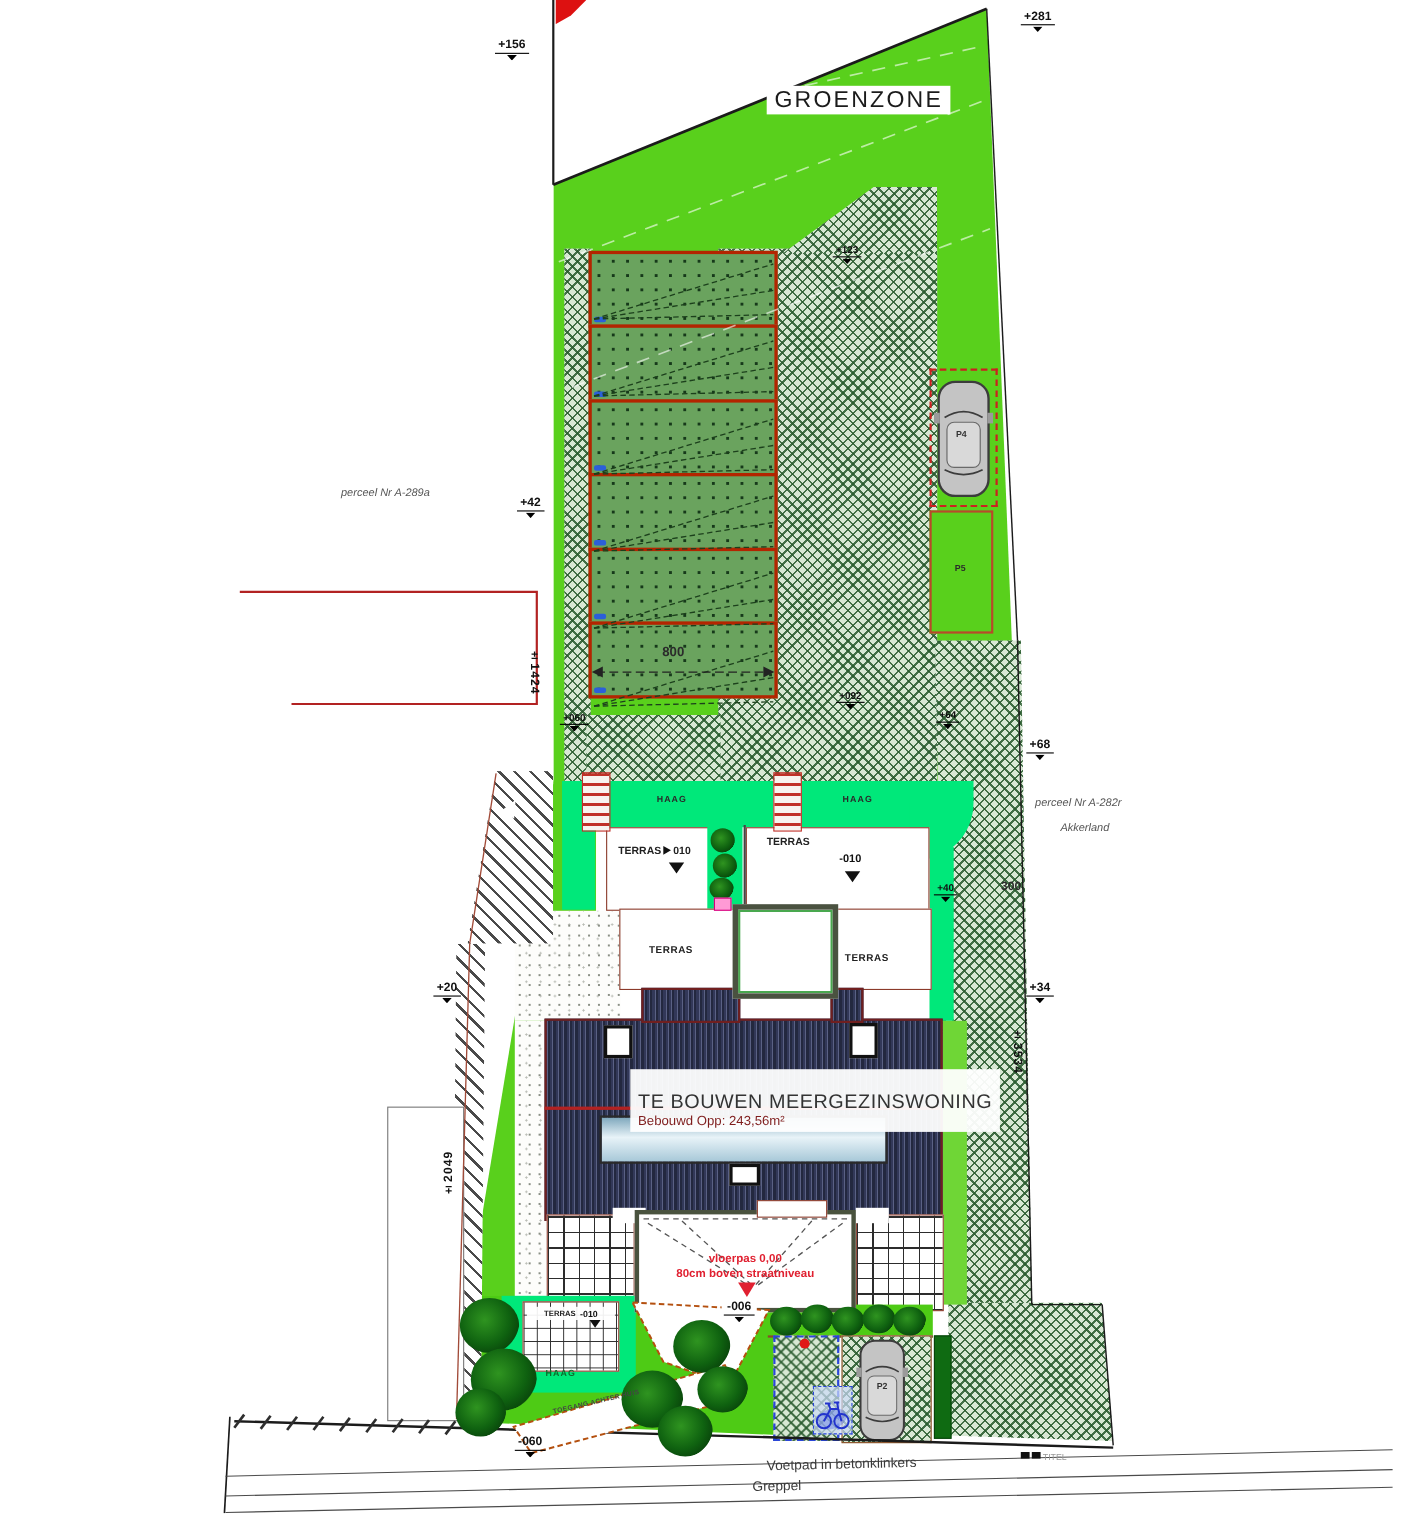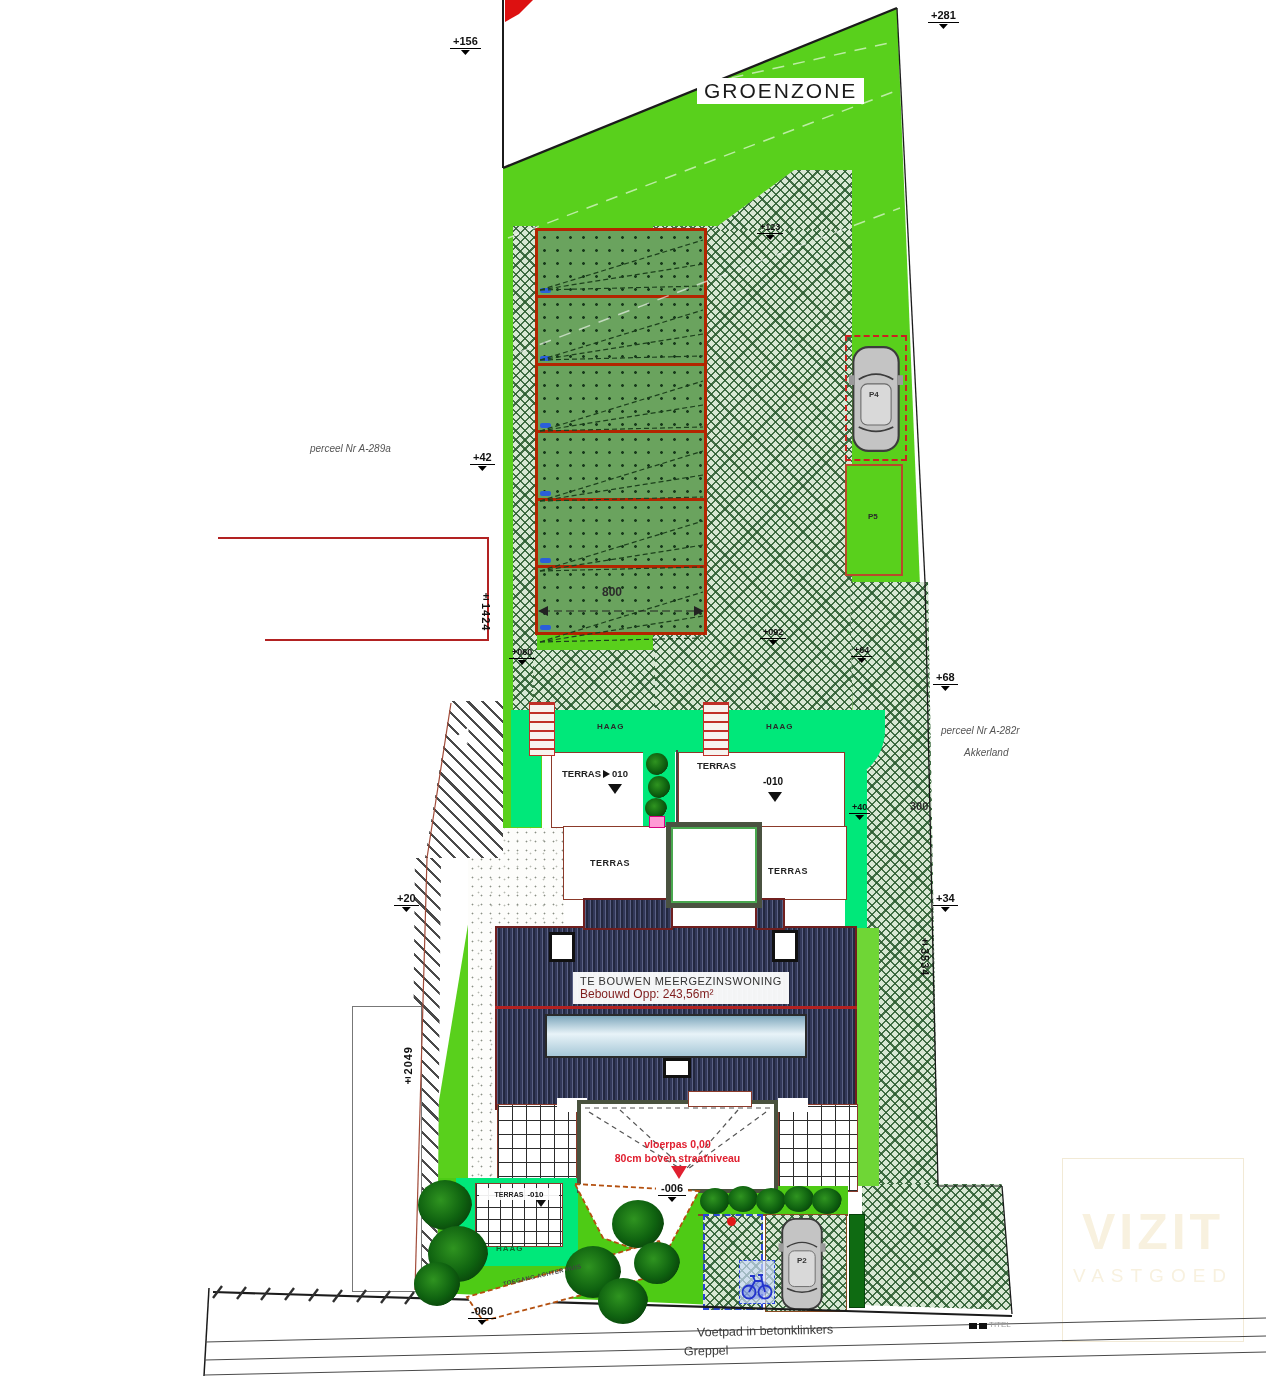--- a/index.html
+++ b/index.html
@@ -265,21 +265,21 @@
   <svg class="abs" style="left:216px;top:536px;z-index:4;" width="276" height="108" viewBox="0 0 276 108">
     <polyline points="2,2 272,2 272,104 49,104" fill="none" stroke="#b22222" stroke-width="2"></polyline>
   </svg>
 
   <div class="t" style="left:697px;top:78px;background:#fff;padding:1px 7px;font-size:21px;letter-spacing:2px;color:#1b1b1b;">GROENZONE</div>
   <div class="t ital" style="left:310px;top:443px;">perceel Nr A-289a</div>
   <div class="t ital" style="left:941px;top:725px;">perceel Nr A-282r</div>
   <div class="t ital" style="left:964px;top:747px;">Akkerland</div>
 
   <div class="abs" style="left:573px;top:972px;background:rgba(255,255,255,.95);padding:3px 7px;z-index:6;">
-    <div style="font-size:11px;color:#333;letter-spacing:.5px;white-space:nowrap;">TE BOUWEN MEERGEZINSWONING</div>
+    <div style="font-size:18px;color:#333;letter-spacing:.5px;white-space:nowrap;margin-top:16px;">TE BOUWEN MEERGEZINSWONING</div>
     <div style="font-size:12px;color:#7f1d1d;white-space:nowrap;">Bebouwd Opp: 243,56m²</div>
   </div>
 
   <div class="t" style="left:597px;top:722px;font-size:8px;font-weight:700;color:#2a2a2a;letter-spacing:1px;">HAAG</div>
   <div class="t" style="left:766px;top:722px;font-size:8px;font-weight:700;color:#2a2a2a;letter-spacing:1px;">HAAG</div>
 
   <div class="t" style="left:562px;top:768px;font-size:9.5px;font-weight:700;color:#222;">
     <span>TERRAS</span><span class="tri-right"></span><span>010</span>
   </div>
   <div class="tri-down" style="left:608px;top:784px;"></div>
@@ -345,28 +345,24 @@
     </div>
 
   <div class="t" style="left:602px;top:585px;font-size:12px;font-weight:700;">800</div>
   <div class="t" style="left:910px;top:800px;font-size:11px;font-weight:700;">300</div>
   <div class="vdim" style="left:480px;top:590px;">±1424</div>
   <div class="vdim" style="left:919px;top:935px;">±3534</div>
   <div class="vdim" style="left:402px;top:1046px;transform:rotate(180deg);">±2049</div>
 
   <div class="t" style="left:697px;top:1324px;font-size:12.5px;color:#3a3a3a;transform:rotate(-1.3deg);">Voetpad in betonklinkers</div>
   <div class="t" style="left:684px;top:1344px;font-size:12.5px;color:#3a3a3a;transform:rotate(-1.3deg);">Greppel</div>
-  <div class="t" style="left:928px;top:1320px;display:flex;align-items:flex-end;gap:2px;margin-left:41px;">
+  <div class="t" style="left:928px;top:1320px;display:flex;align-items:flex-start;gap:2px;">
     <span style="display:inline-block;width:8px;height:6px;background:#111;"></span>
     <span style="display:inline-block;width:8px;height:6px;background:#111;"></span>
     <span style="font-size:8px;color:#999;">TITEL</span>
   </div>
 
   <svg class="abs" style="left:505px;top:0;z-index:6;" width="28" height="22" viewBox="0 0 28 22">
     <polygon points="0,0 28,0 14,14 0,22" fill="#dd1111"></polygon>
   </svg>
 
-  <div class="abs" style="left:1062px;top:1158px;width:182px;height:184px;border:1px solid #f2ead6;z-index:1;text-align:center;">
-    <div class="wm" style="margin-top:44px;font-size:50px;font-weight:700;letter-spacing:4px;">VIZIT</div>
-    <div class="wm" style="margin-top:4px;font-size:19px;letter-spacing:7px;">VASTGOED</div>
-  </div>
 
 </div>
 
 </body></html>

